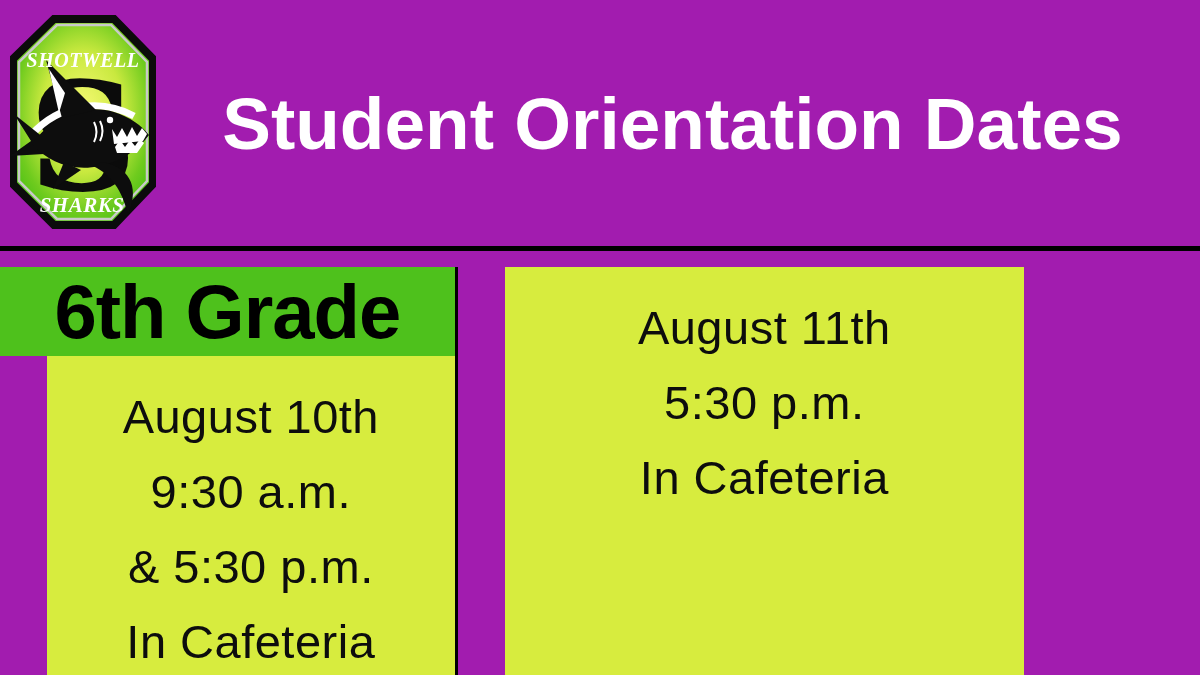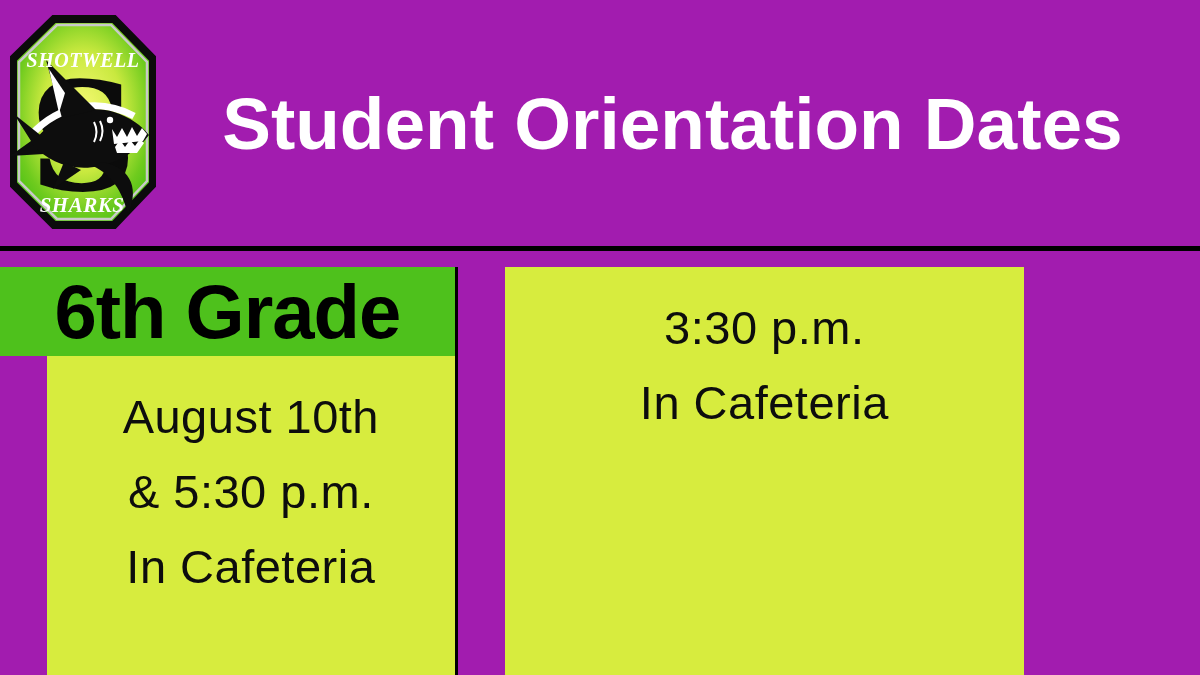--- a/index.html
+++ b/index.html
@@ -151,28 +151,30 @@
   </div>
 
   <div class="h-rule"></div>
 
   <div class="grade-table">
 
     <div class="col col-left">
       <div class="col-header">6th Grade</div>
       <div class="col-body">
         <div>August 10th</div>
+        <div>9:30 a.m.</div>
         <div>&amp; 5:30 p.m.</div>
         <div>In Cafeteria</div>
       </div>
     </div>
 
     <div class="v-rule"></div>
 
     <div class="col col-right">
       <div class="col-body">
-        <div>3:30 p.m.</div>
+        <div>August 11th</div>
+        <div>5:30 p.m.</div>
         <div>In Cafeteria</div>
       </div>
     </div>
 
   </div>
 </div>
 
 </body></html>

